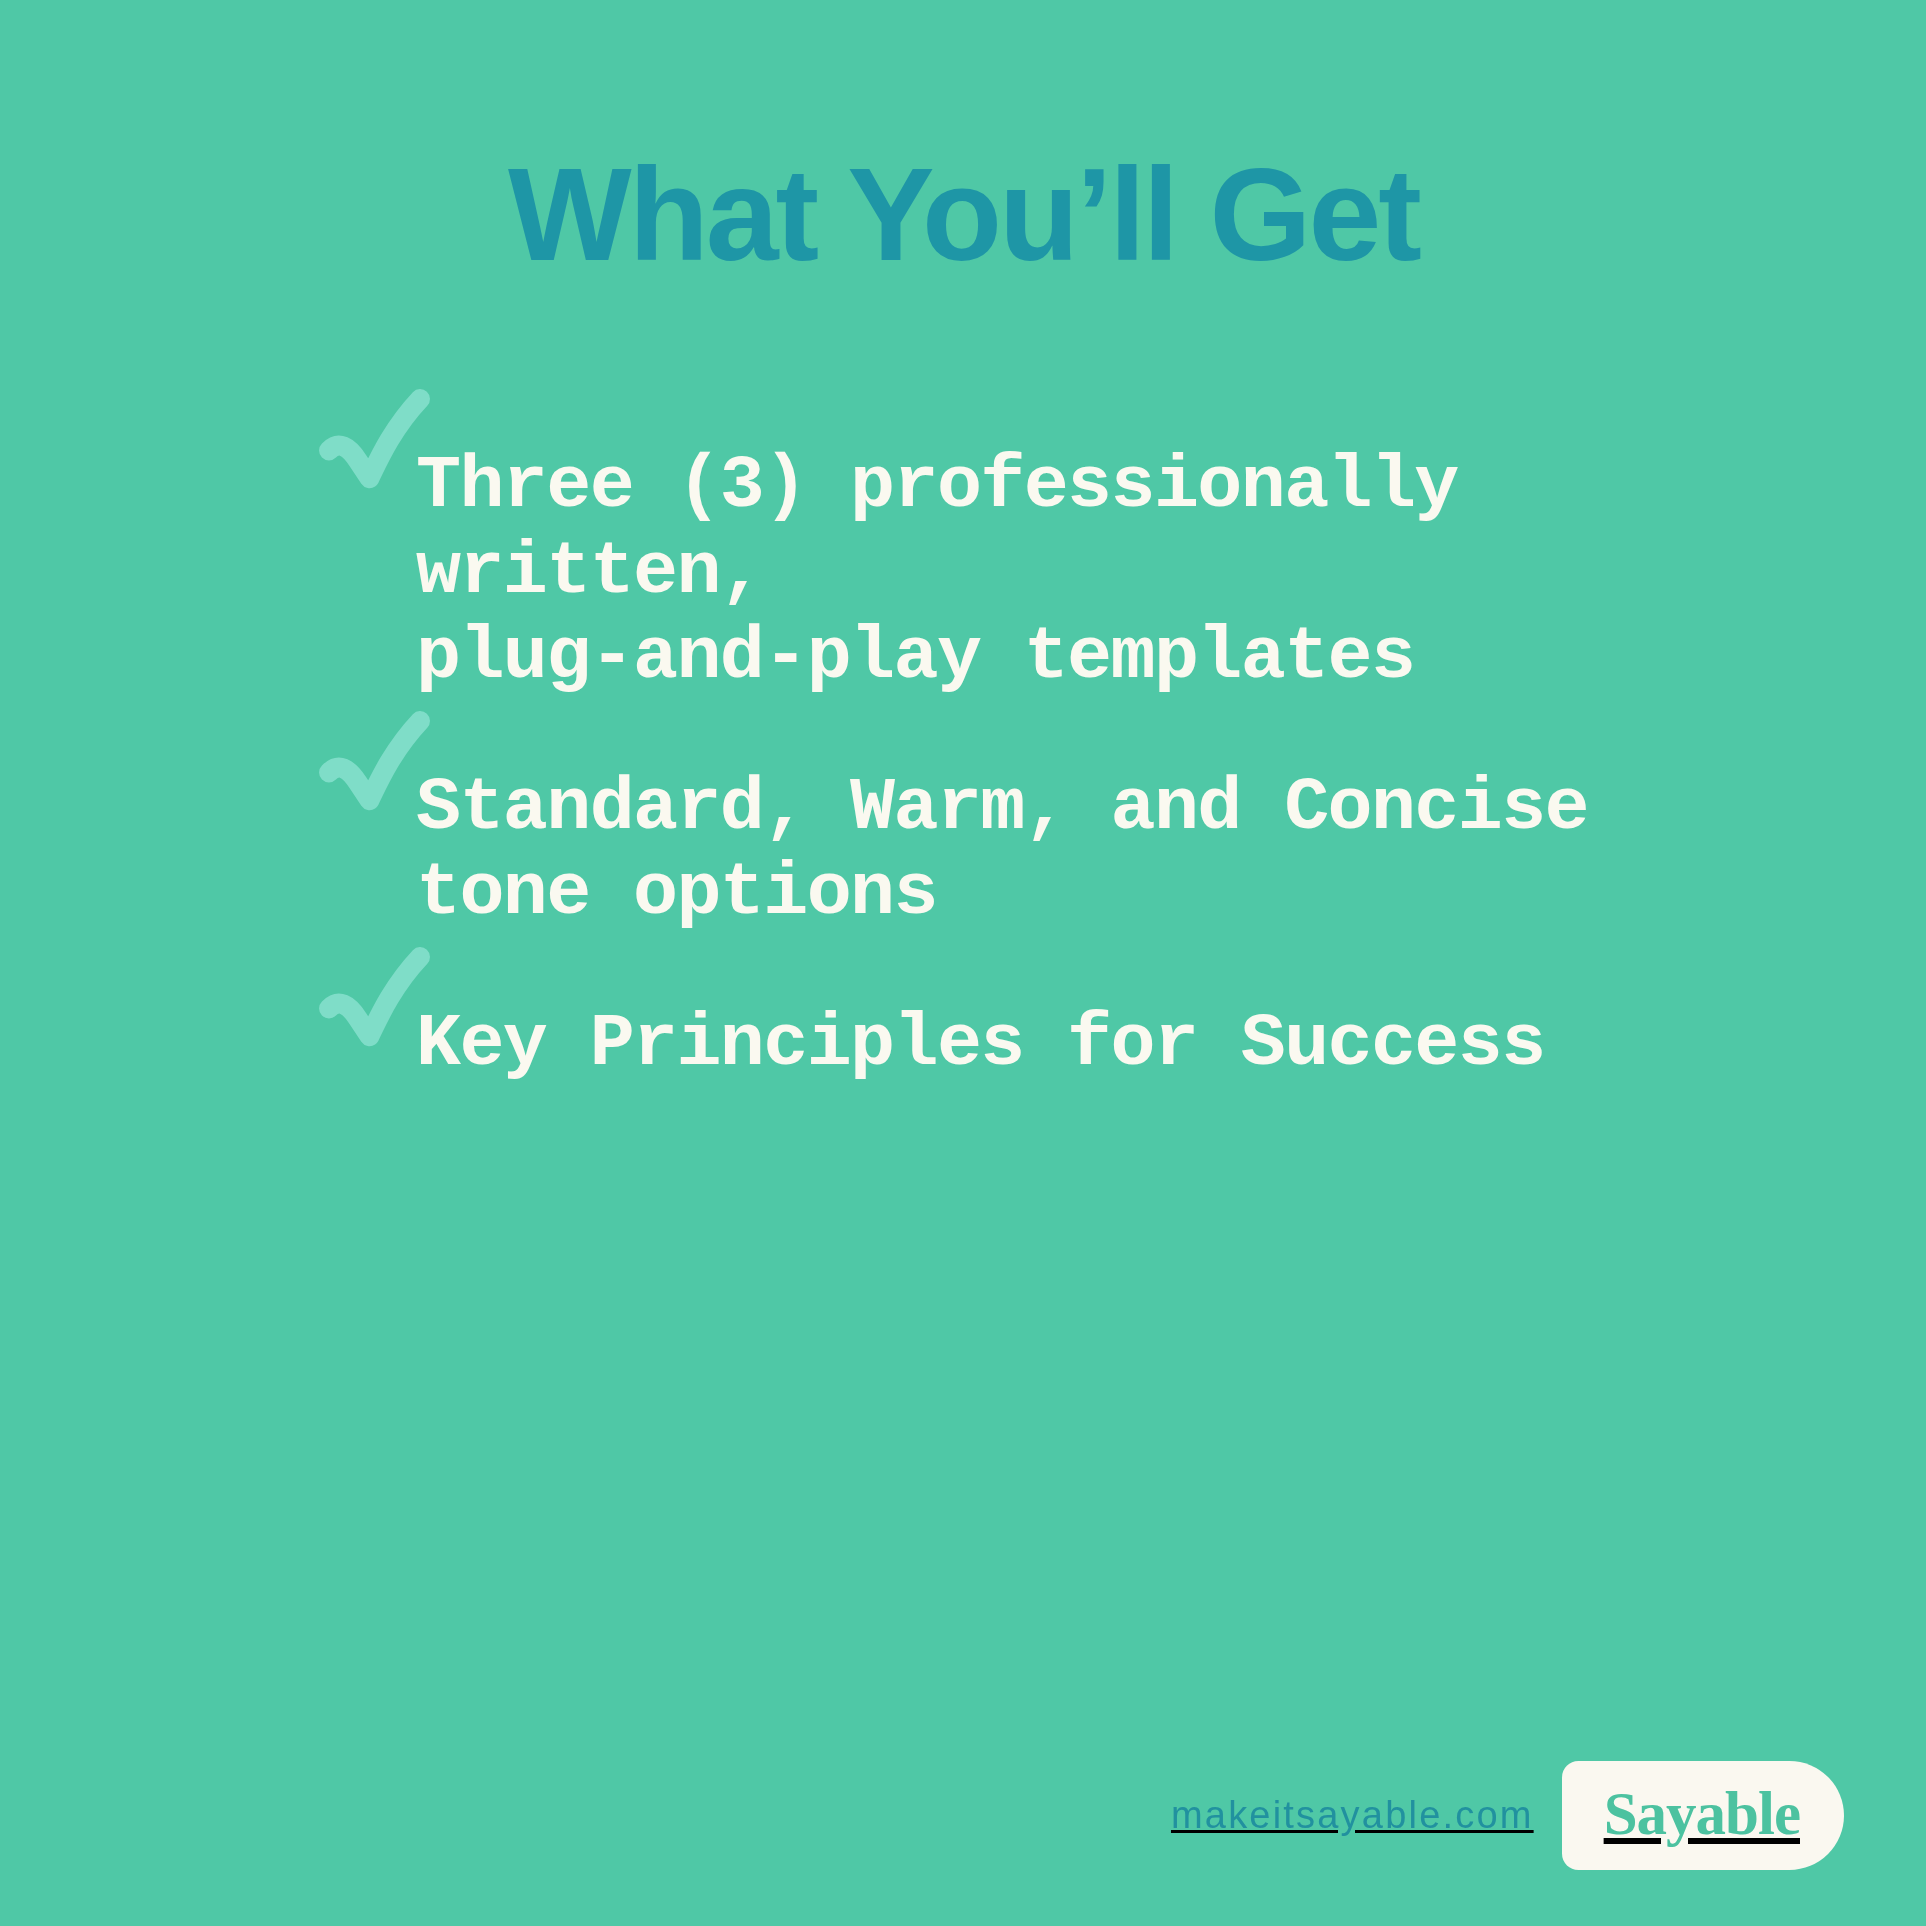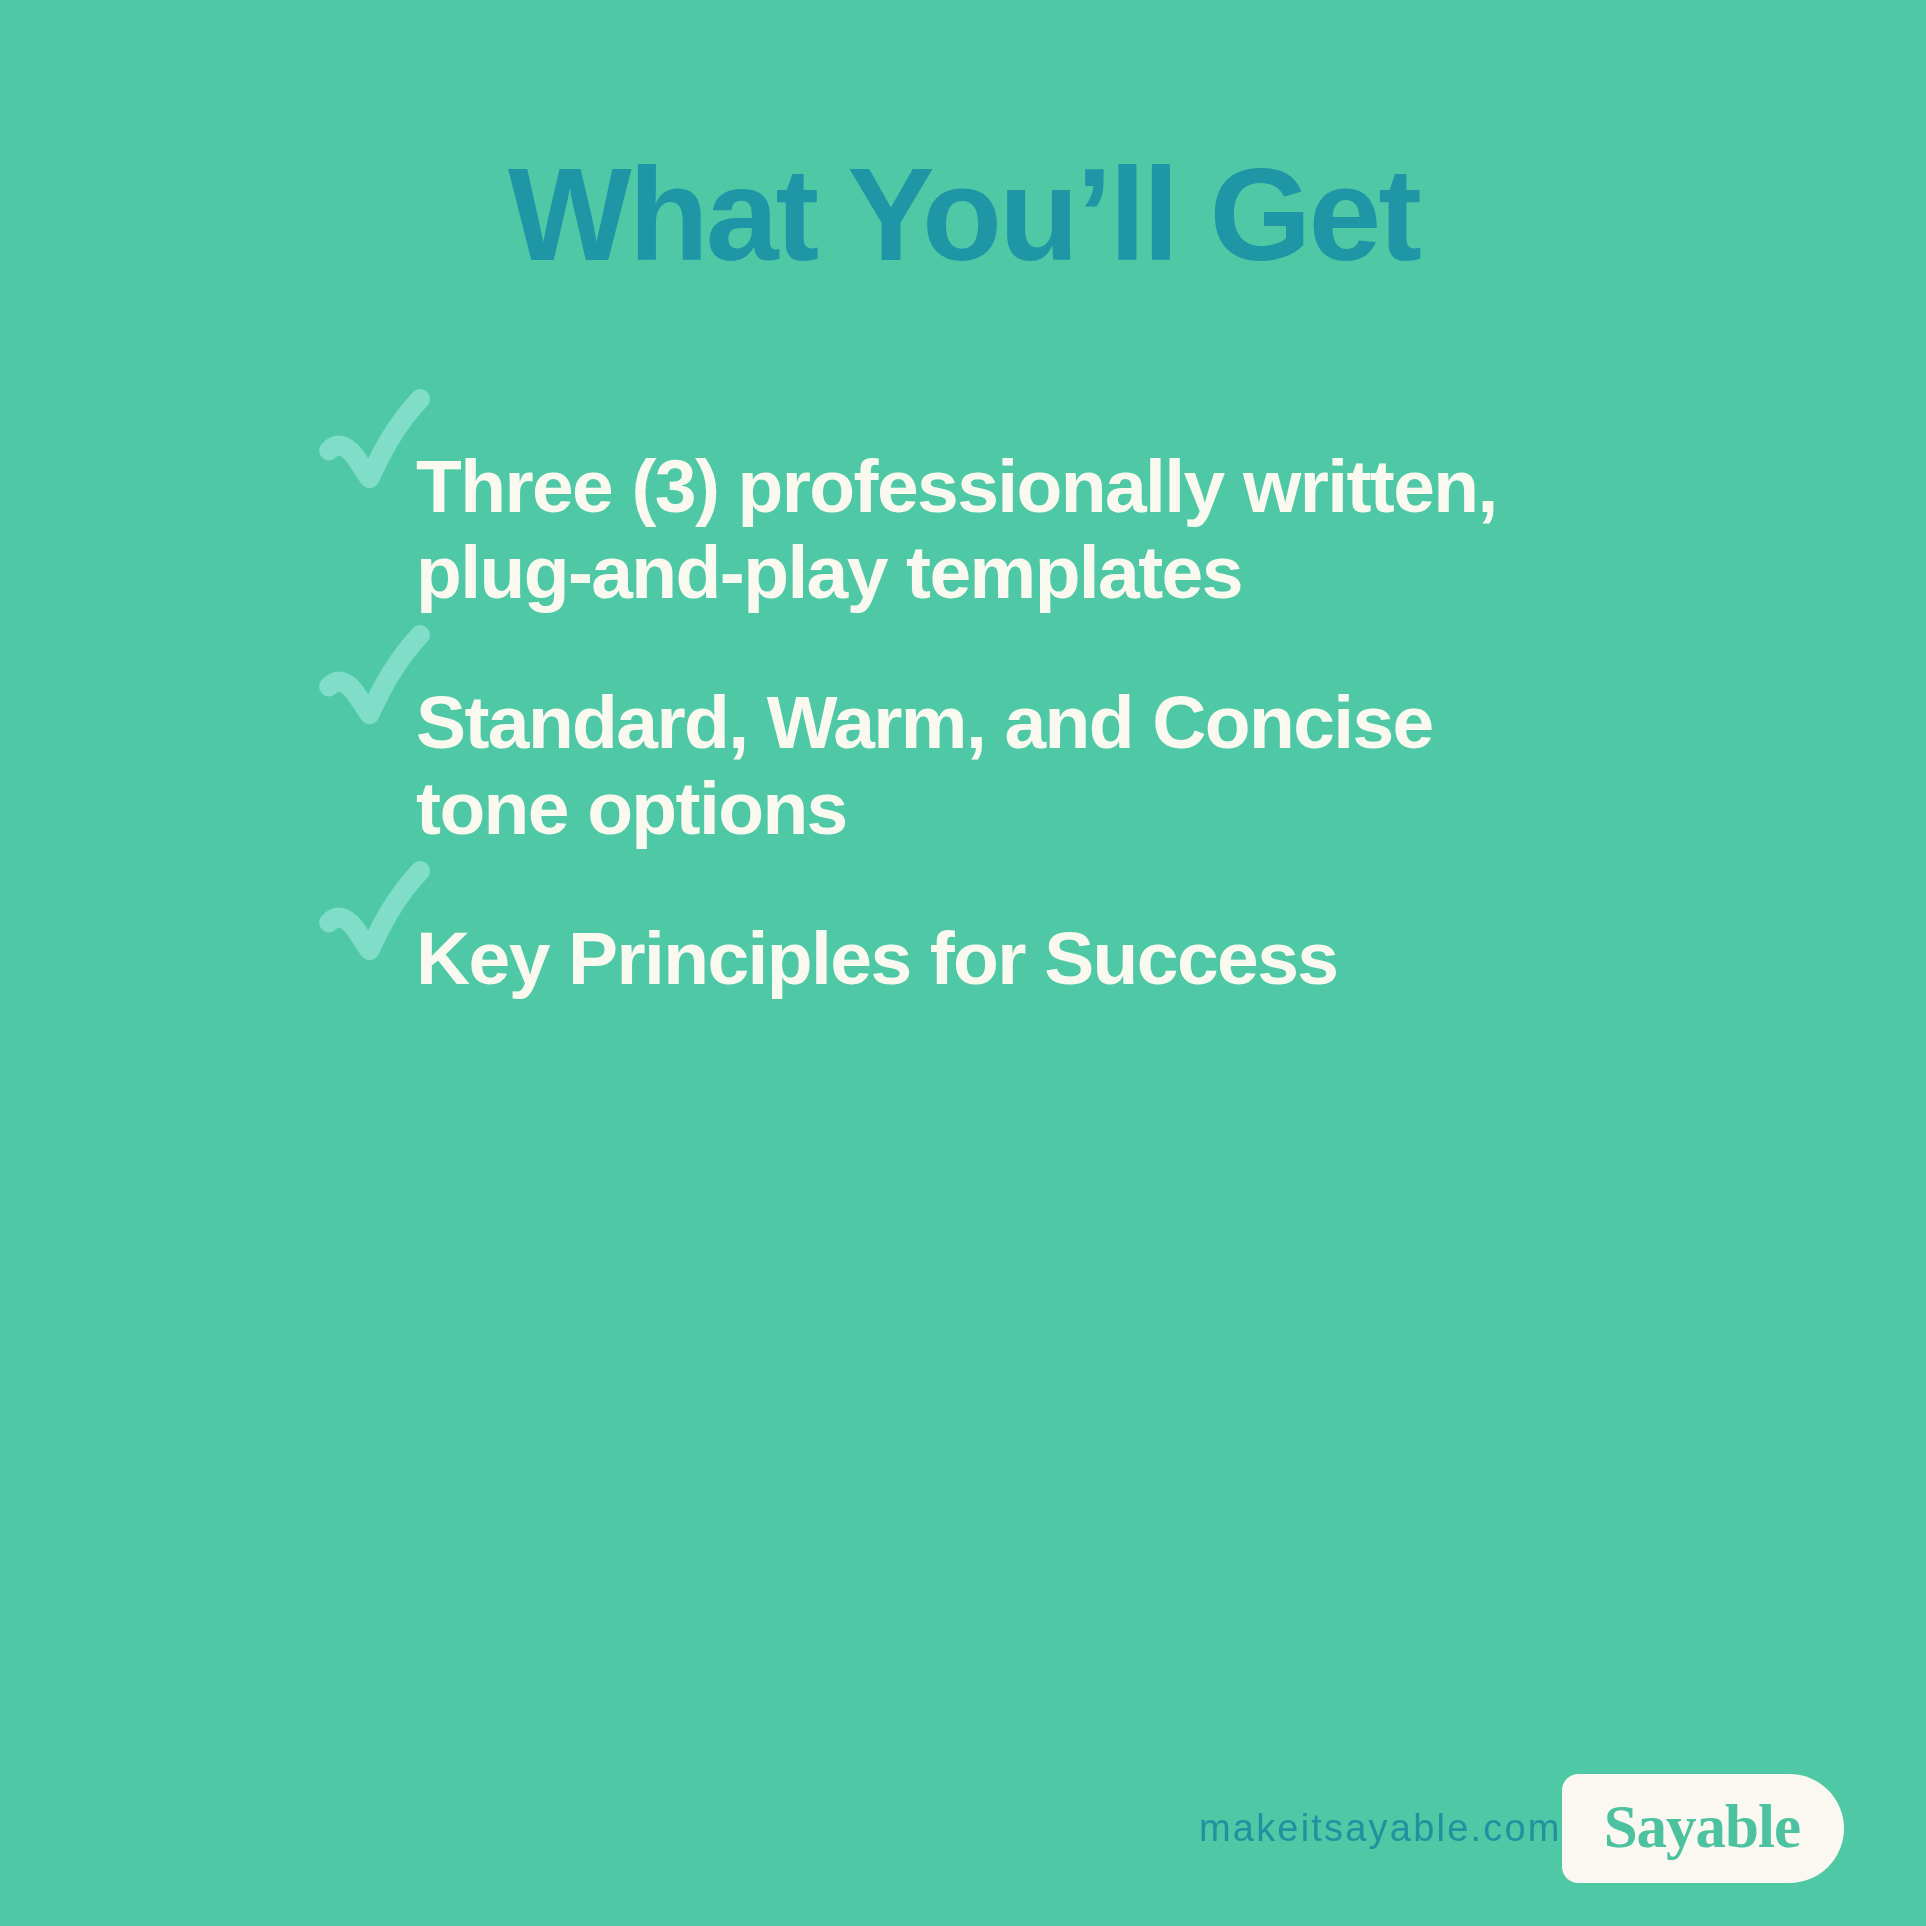--- a/index.html
+++ b/index.html
@@ -69,41 +69,43 @@
 
   .check-icon svg {
     display: block;
     width: 103px;
     height: 117px;
     overflow: visible;
   }
 
   .bullet-text {
     flex: 1 1 auto;
-    font-family: Liberation Sans, sans-serif;
+    font-family: Liberation Mono, monospace;
     font-weight: bold;
     font-size: 75px;
     line-height: 1.14;
     color: #FAF9F0;
     letter-spacing: -1.6px;
     white-space: pre-line;
     padding-top: 0;
   }
 
   
   .bullet-row[data-rows="2"] { margin-bottom: 65px; }
   .bullet-row[data-rows="1"] { margin-bottom: 77px; }
 
   
   .footer {
     position: absolute;
     right: 83px;
-    bottom: 44px;
+    bottom: 57px;
     display: flex;
     align-items: center;
+    gap: 28px;
+    text-decoration: underline;
   }
 
   .site-url {
     font-family: "Liberation Sans", sans-serif;
     font-size: 38px;
     font-weight: normal;
     color: #21919F;
     letter-spacing: 2.2px;
     white-space: nowrap;
   }

